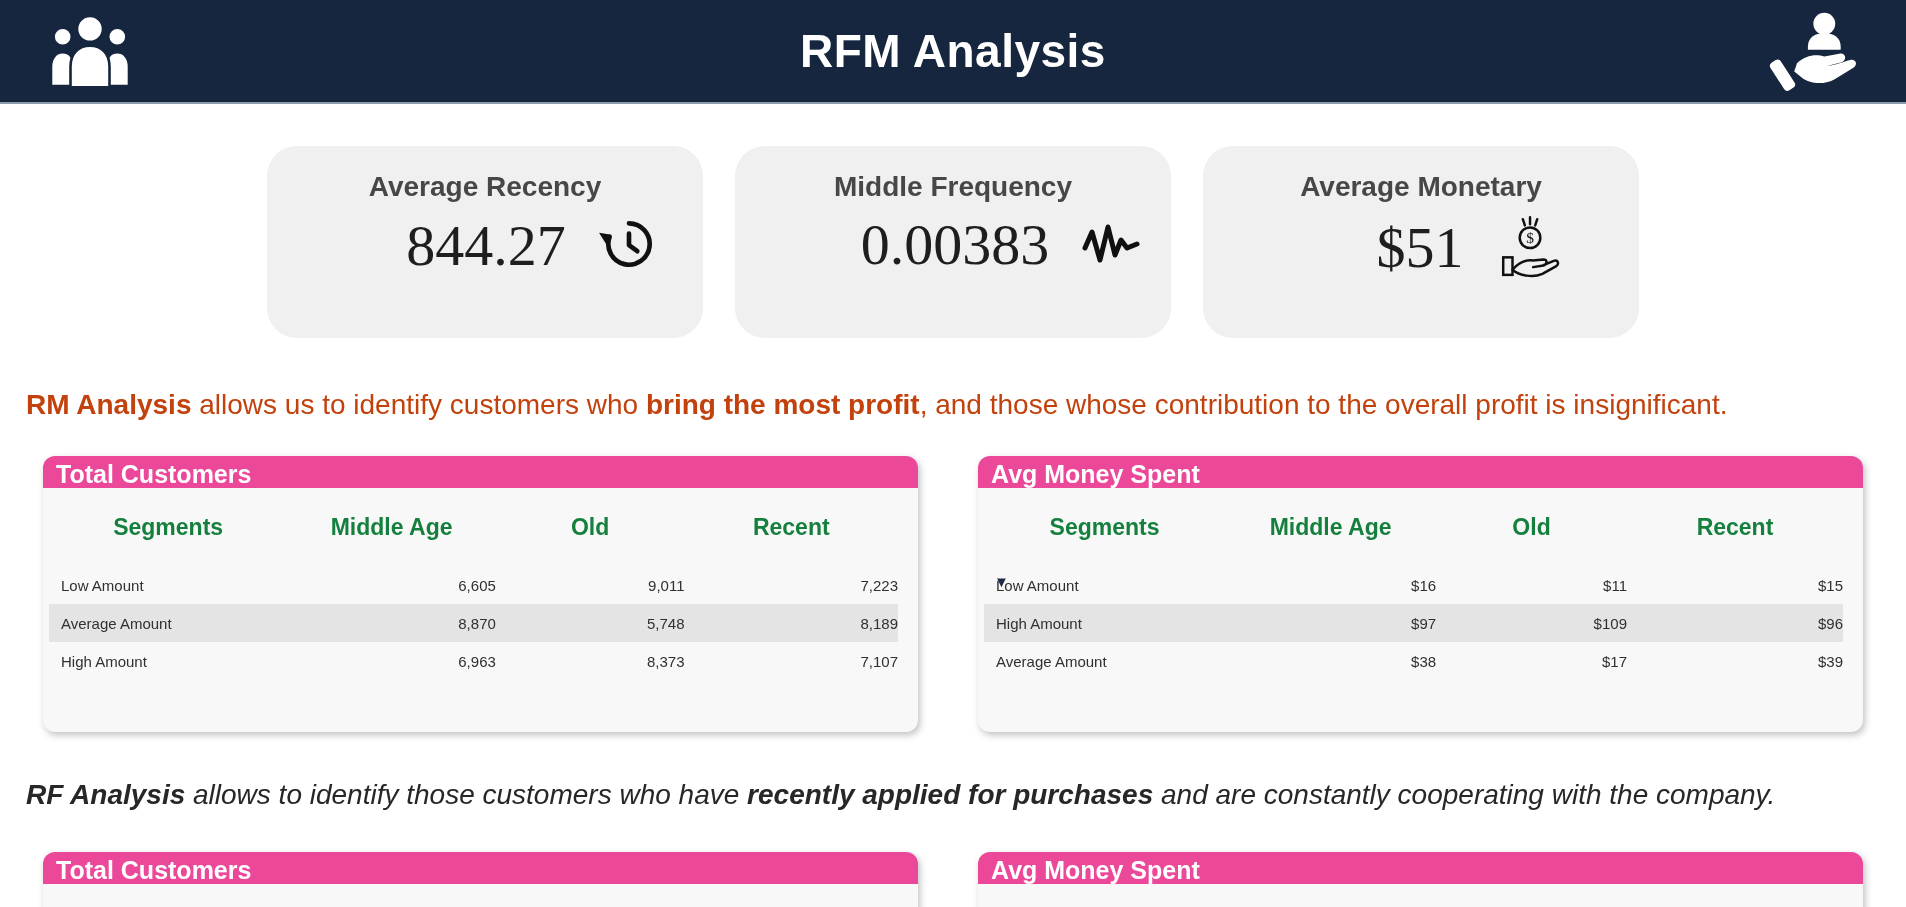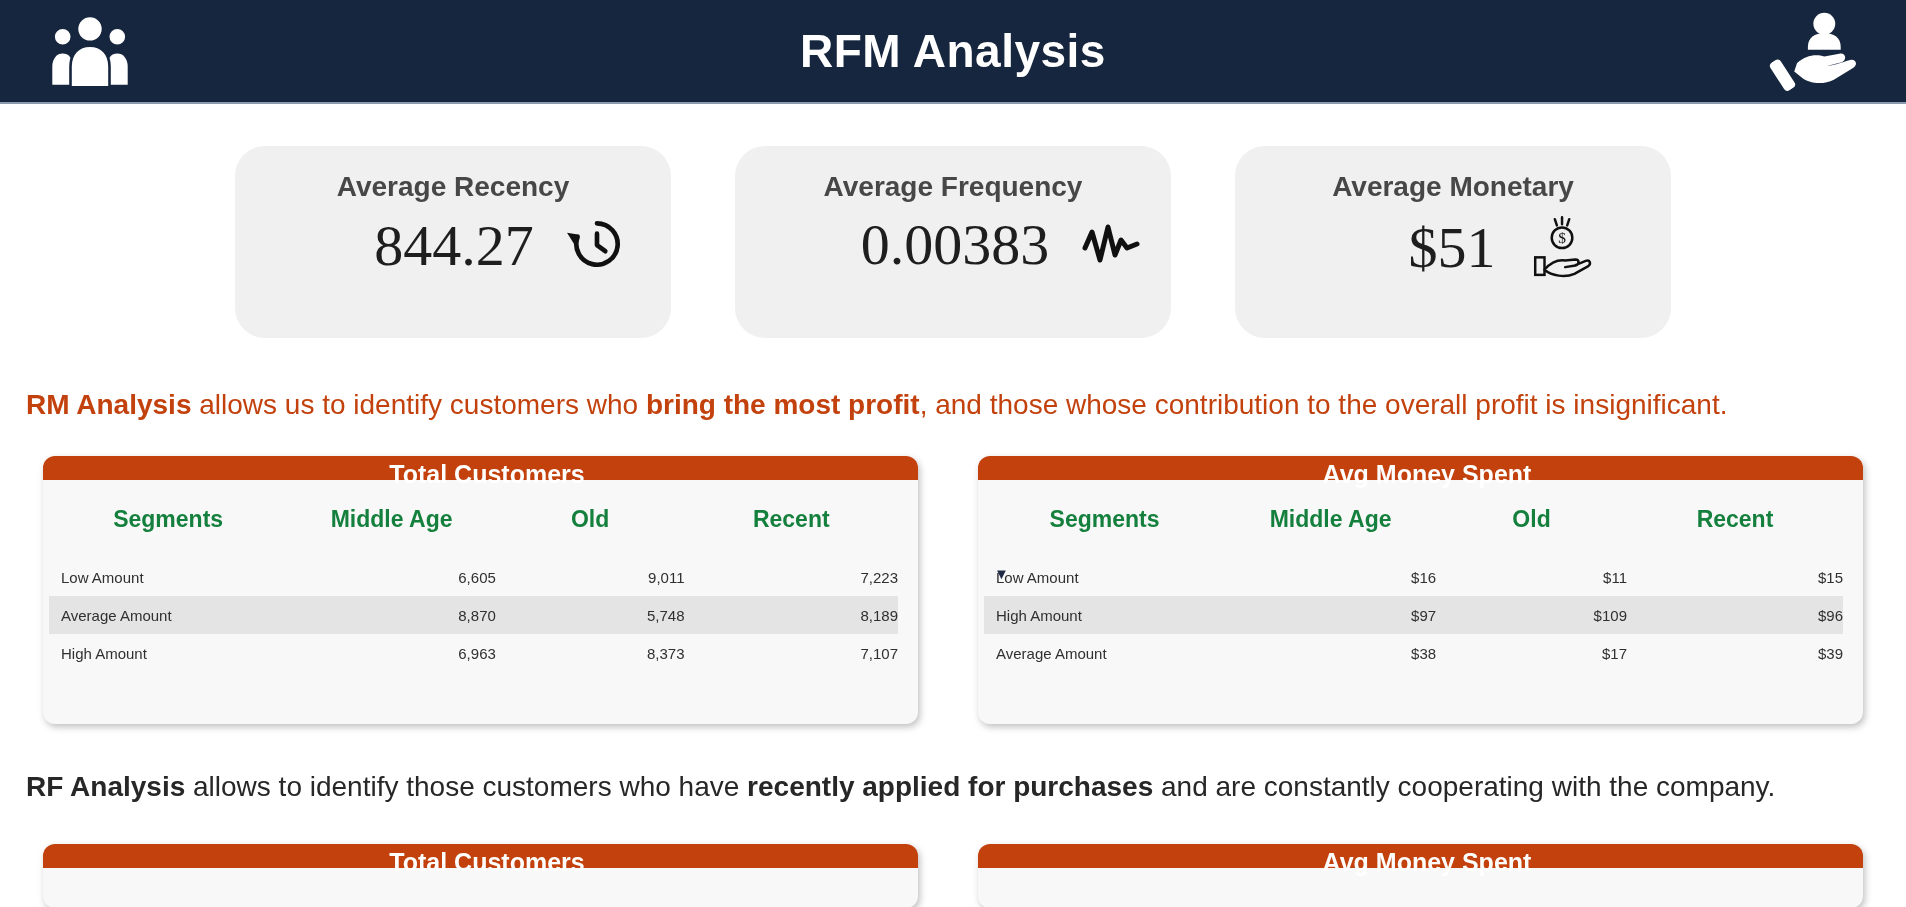--- a/index.html
+++ b/index.html
@@ -9,43 +9,43 @@
   
   .app-header { height:104px; background:#16263E; position:relative;
                 display:flex; align-items:center; padding:0 48px;
                 border-bottom:2px solid #8d99ac; }
   .app-title { position:absolute; left:0; right:0; text-align:center;
                color:#ffffff; font-size:46px; font-weight:700; letter-spacing:0.5px; }
   .hdr-icon { display:flex; align-items:center; }
   .hdr-icon.right { margin-left:auto; }
 
   
-  .kpi-row { display:flex; justify-content:center; gap:64px; margin-top:42px; }
+  .kpi-row { display:flex; justify-content:center; gap:32px; margin-top:42px; }
   .kpi-card { width:436px; height:192px; background:#F0F0F0; border-radius:30px;
               display:flex; flex-direction:column; align-items:center; }
   .kpi-label { margin-top:25px; font-size:28px; font-weight:700; color:#474747; }
   .kpi-value-row { display:flex; align-items:center; gap:32px; margin-top:10px;
                    transform:translateX(40px);margin-left:16px; }
   .kpi-value { font-family:"Liberation Serif", serif; font-size:58px; color:#1E1E1E;
                line-height:64px; }
 
   
   .para { font-size:28px; line-height:34px; }
   .para b { font-weight:700; }
   .para-rm { margin:50px 30px 0 26px; color:#c2410c; }
-  .para-rf { margin:46px 30px 0 26px; color:#272727; }
+  .para-rf { margin:46px 30px 0 26px; color:#272727;font-style:italic; }
 
   
   .tables-row { display:flex; justify-content:space-between; margin:34px 43px 0 43px; }
   .panel { border-radius:12px; box-shadow:2px 3px 7px rgba(0,0,0,0.25); background:#F8F8F8; }
   .panel-left  { width:875px; }
   .panel-right { width:885px; }
-  .panel-title { background:#c2410c; color:#ffffff; font-size:25px; font-weight:700;
-                 height:24px; line-height:36px; padding-left:13px;
-                 border-radius:12px 12px 0 0;text-align:center; }
+  .panel-title { background:#ec4899; color:#ffffff; font-size:25px; font-weight:700;
+                 height:32px; line-height:36px; padding-left:13px;
+                 border-radius:12px 12px 0 0; }
   .panel-body { position:relative; padding:0 20px 0 6px; height:244px;
                 border-radius:0 0 12px 12px; }
   .panel-body.stub { height:40px; }
   .tbl { display:grid; grid-template-columns:240fr 210fr 190fr 215fr; align-items:center; }
   .tbl-head { height:78px; }
   .th { font-size:23px; font-weight:700; color:#15803d; text-align:center; }
   .tbl-datarow { height:38px; }
   .tbl-datarow.striped { background:#E4E4E4; }
   .td { font-size:15px; color:#303030; }
   .td-seg { text-align:left; padding-left:12px; }
@@ -93,21 +93,21 @@
         <svg width="62" height="62" viewBox="0 0 60 60" fill="none">
           <path class="ico-dark" d="M30,10 A20,20 0 1 1 11.2,23.2" stroke-width="4.5" stroke-linecap="round"></path>
           <polygon points="13,21 1,19 9,32" fill="#101010"></polygon>
           <path class="ico-dark" d="M30,20 L30,31 L38,37" stroke-width="4.5" stroke-linecap="round" stroke-linejoin="round"></path>
         </svg>
       </span>
     </div>
   </div>
 
   <div class="kpi-card">
-    <div class="kpi-label">Average Frequency</div>
+    <div class="kpi-label">Middle Frequency</div>
     <div class="kpi-value-row">
       <span class="kpi-value">0.00383</span>
       <span>
         <svg width="60" height="56" viewBox="0 0 56 56" fill="none">
           <polyline class="ico-dark" points="2,33 9,17 17,45 25,12 32,40 38,25 44,33 54,29" stroke-width="5" stroke-linejoin="round" stroke-linecap="round"></polyline>
         </svg>
       </span>
     </div>
   </div>
 

